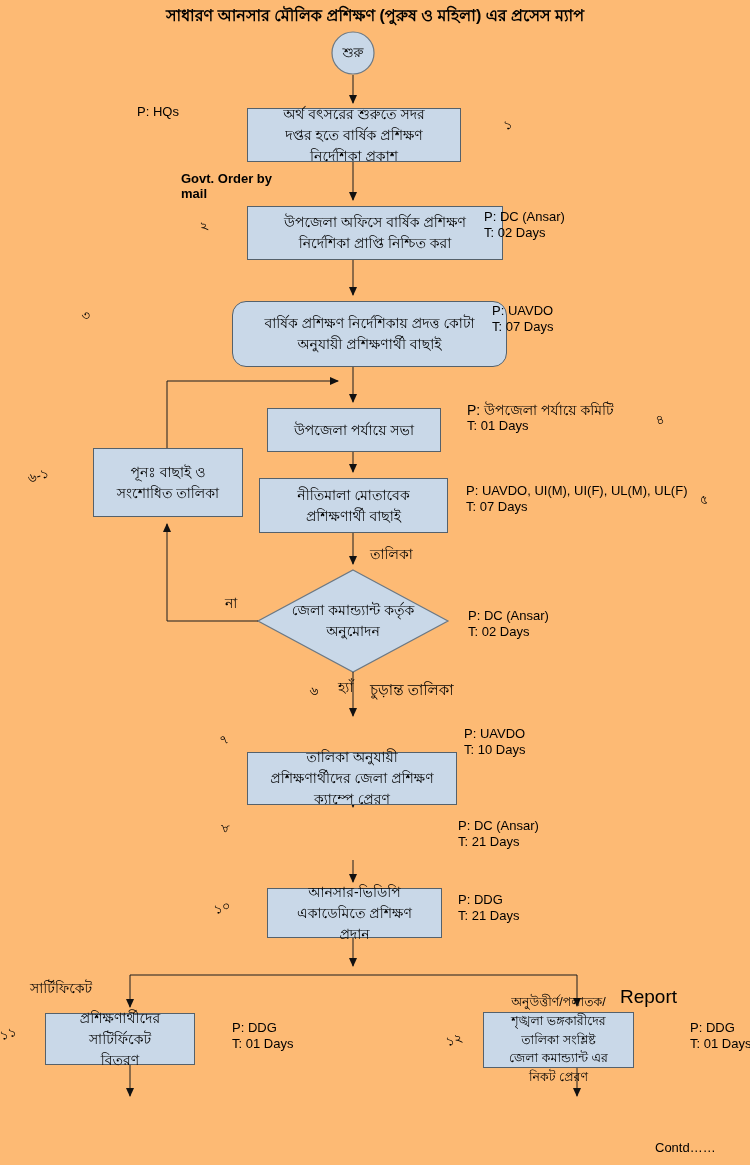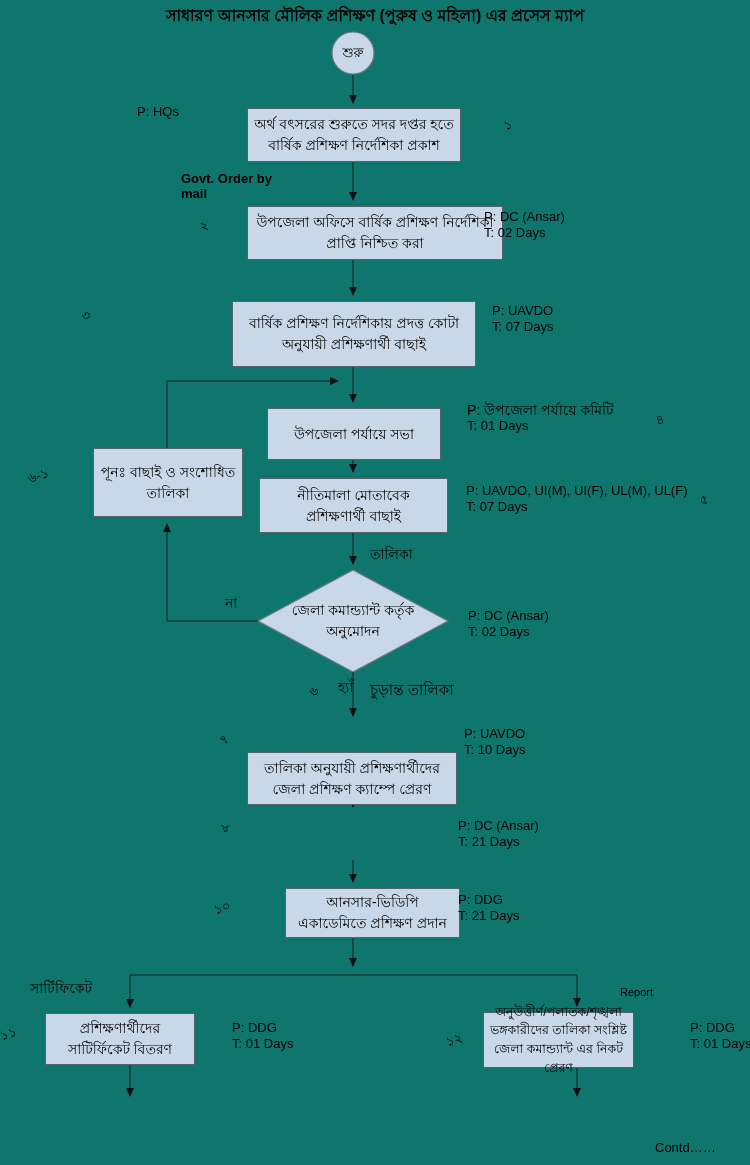--- a/index.html
+++ b/index.html
@@ -1,42 +1,42 @@
 <!DOCTYPE html>
 <html><head>
 <meta charset="utf-8">
 <style>
   html,body{margin:0;padding:0;background:#ffffff;}
   #canvas{
-    position:relative;width:750px;height:1165px;background:#0f766e;
+    position:relative;width:750px;height:1165px;background:#fdba74;
     font-family:"Liberation Sans","DejaVu Sans",sans-serif;color:#000;
     overflow:hidden;
   }
   #wires{position:absolute;left:0;top:0;z-index:1;}
   .wire{stroke:#1c1c1c;stroke-width:1;fill:none;}
   .shape-fill{fill:#c9d8e8;stroke:#6b7884;stroke-width:1.2;}
   .node{
     position:absolute;z-index:2;background:#c9d8e8;border:1.6px solid #55616b;
     display:flex;align-items:center;justify-content:center;text-align:center;
-    font-size:14px;line-height:1.5;padding:2px 6px;box-sizing:border-box;
+    font-size:14px;line-height:1.5;padding:2px 22px;box-sizing:border-box;
     font-weight:500;
   }
   .node.small{font-size:12.5px;line-height:1.5;}
   .overlay-text{
     position:absolute;z-index:3;display:flex;align-items:center;justify-content:center;
     text-align:center;font-size:14px;line-height:1.5;background:transparent;border:none;
   }
   .anno{position:absolute;z-index:3;font-size:13px;line-height:16px;white-space:nowrap;}
   .anno .bn{font-size:14px;}
   .num{
     position:absolute;z-index:3;font-size:13px;transform:rotate(-18deg);
     white-space:nowrap;
   }
   .edge-label{position:absolute;z-index:3;font-size:14px;white-space:nowrap;}
-  .edge-label.en{font-size:11px;}
+  .edge-label.en{font-size:19px;}
   #title{
     position:absolute;top:3px;left:0;width:100%;text-align:center;
     font-size:16px;font-weight:bold;z-index:3;
   }
   #govt-order{
     position:absolute;left:181px;top:171px;width:100px;z-index:3;
     font-size:13px;font-weight:bold;line-height:15px;white-space:normal;
   }
   #final-list{font-size:15px;}
   #contd{position:absolute;left:655px;top:1140px;font-size:13px;z-index:3;}
@@ -94,30 +94,30 @@
 
   <div class="node" style="left:247px;top:206px;width:256px;height:54px;">
     <span>উপজেলা অফিসে বার্ষিক প্রশিক্ষণ নির্দেশিকা প্রাপ্তি নিশ্চিত করা</span>
   </div>
   <div class="num" style="left:200px;top:216px;">২</div>
   <div class="anno" style="left:484px;top:209px;">
     <div>P: DC (Ansar)</div>
     <div>T: 02 Days</div>
   </div>
 
-  <div class="node" style="left:232px;top:301px;width:244px;height:66px;">
+  <div class="node" style="left:232px;top:301px;width:275px;height:66px;border-radius:14px;">
     <span>বার্ষিক প্রশিক্ষণ নির্দেশিকায় প্রদত্ত কোটা অনুযায়ী প্রশিক্ষণার্থী বাছাই</span>
   </div>
   <div class="num" style="left:82px;top:306px;">৩</div>
   <div class="anno" style="left:492px;top:303px;">
     <div>P: UAVDO</div>
     <div>T: 07 Days</div>
   </div>
 
-  <div class="node" style="left:267px;top:408px;width:174px;height:52px;align-items:center;">
+  <div class="node" style="left:267px;top:408px;width:174px;height:44px;align-items:center;">
     <span>উপজেলা পর্যায়ে সভা</span>
   </div>
   <div class="anno" style="left:467px;top:402px;">
     <div class="bn">P: উপজেলা পর্যায়ে কমিটি</div>
     <div>T: 01 Days</div>
   </div>
   <div class="num" style="left:656px;top:410px;">৪</div>
 
   <div class="node" style="left:93px;top:448px;width:150px;height:69px;">
     <span>পূনঃ বাছাই ও সংশোধিত তালিকা</span>
@@ -153,21 +153,21 @@
     <div>P: UAVDO</div>
     <div>T: 10 Days</div>
   </div>
 
   <div class="num" style="left:222px;top:818px;">৮</div>
   <div class="anno" style="left:458px;top:818px;">
     <div>P: DC (Ansar)</div>
     <div>T: 21 Days</div>
   </div>
 
-  <div class="node" style="left:267px;top:888px;width:175px;height:50px;margin-left:18px;">
+  <div class="node" style="left:267px;top:888px;width:175px;height:50px;">
     <span>আনসার-ভিডিপি একাডেমিতে প্রশিক্ষণ প্রদান</span>
   </div>
   <div class="num" style="left:214px;top:898px;">১০</div>
   <div class="anno" style="left:458px;top:892px;">
     <div>P: DDG</div>
     <div>T: 21 Days</div>
   </div>
 
   <div class="edge-label" style="left:30px;top:977px;">সার্টিফিকেট</div>
   <div class="edge-label en" style="left:620px;top:986px;">Report</div>

